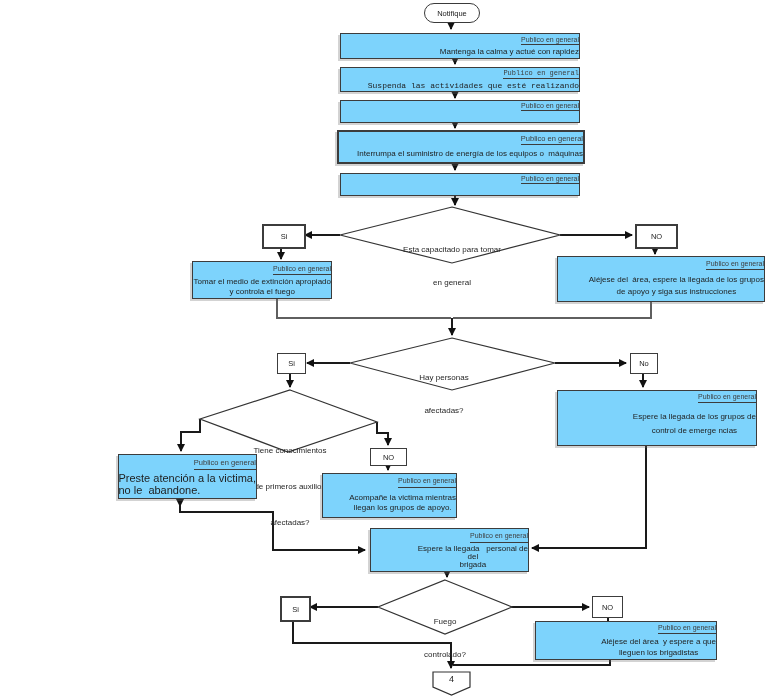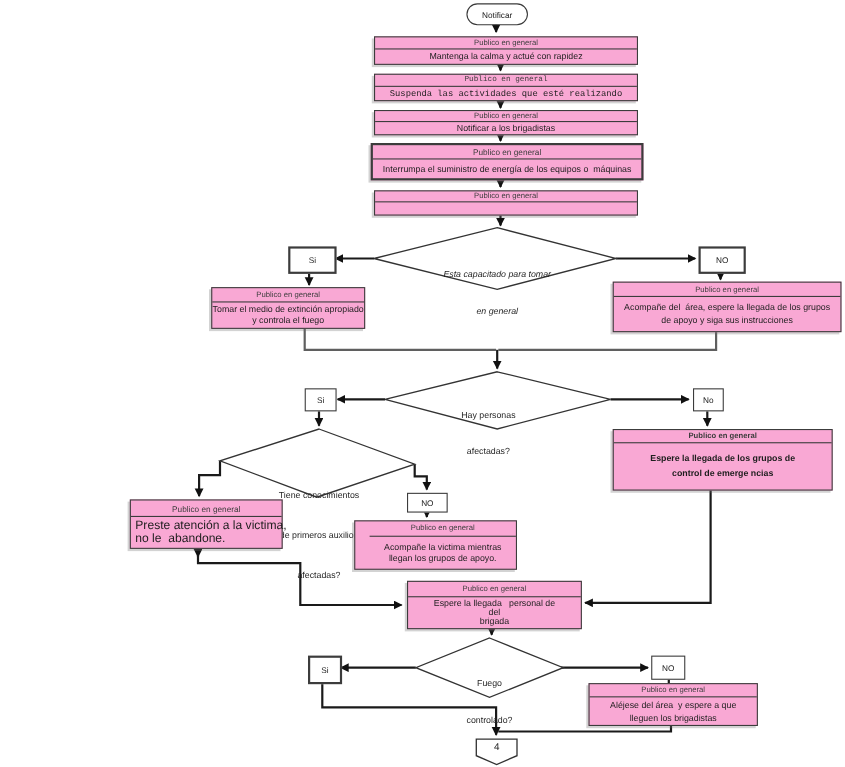--- a/index.html
+++ b/index.html
@@ -1,20 +1,20 @@
 <!DOCTYPE html>
 <html><head>
 <meta charset="utf-8">
 <style>
   html,body{margin:0;padding:0;background:#fff;}
   #stage{position:relative;width:768px;height:697px;background:#fff;overflow:hidden;
          font-family:"Liberation Sans",sans-serif;color:#1e1e1e;}
   #wires{position:absolute;left:0;top:0;width:768px;height:697px;}
-  .pbox{position:absolute;background:#f9a8d4;border:1px solid #3c3c3c;
-        box-shadow:-2px 2px 0 rgba(110,110,110,.30);display:flex;flex-direction:column;}
+  .pbox{position:absolute;background:#7dd3fc;border:1px solid #3c3c3c;
+        box-shadow:-2px 2px 0 rgba(110,110,110,.30);display:flex;flex-direction:column;align-items:flex-end;}
   .pbox .ttl{border-bottom:1px solid #3c3c3c;font-size:7px;color:#3d3d3d;text-align:center;
         display:flex;align-items:center;justify-content:center;flex:0 0 auto;white-space:pre;}
   .pbox .bod{flex:1 1 auto;font-size:8px;color:#1e1e1e;text-align:center;display:flex;
         flex-direction:column;align-items:center;justify-content:center;line-height:11px;white-space:pre;}
   .thick{border-width:2px;}
   .lbl{position:absolute;background:#fff;border:2px solid #3c3c3c;font-size:7.5px;color:#222;
         display:flex;align-items:center;justify-content:center;}
   .lbl.thin{border-width:1px;}
   .dtext{position:absolute;text-align:center;font-size:8px;color:#262626;line-height:11px;white-space:pre;}
   .oval{position:absolute;left:424px;top:3px;width:54px;height:18px;border:1.2px solid #3a3a3a;
@@ -69,65 +69,64 @@
     </g>
     <g fill="#ffffff" stroke="#333333" stroke-width="1.2">
       <polygon points="452,207 560,235 452,263 340,235"></polygon>
       <polygon points="452,338 555,363 452,390 350,363"></polygon>
       <polygon points="290,390 377,422 288,452 200,419"></polygon>
       <polygon points="445,580 512,607 445,634 378,607"></polygon>
       <polygon points="433,672 470,672 470,687 451.5,695 433,687"></polygon>
     </g>
   </svg>
 
-  <div class="oval">Notificar</div>
+  <div class="oval">Notifique</div>
 
   <div class="pbox" style="left:340px;top:33px;width:238px;height:24px;">
     <div class="ttl" style="height:10px;">Publico en general</div>
     <div class="bod">Mantenga la calma y actué con rapidez</div>
   </div>
 
   <div class="pbox" style="left:340px;top:67px;width:238px;height:23px;font-family:Liberation Mono, monospace;">
     <div class="ttl" style="height:10px;">Publico en general</div>
     <div class="bod">Suspenda las actividades que esté realizando</div>
   </div>
 
   <div class="pbox" style="left:340px;top:100px;width:238px;height:21px;">
     <div class="ttl" style="height:9px;">Publico en general</div>
-    <div class="bod">Notificar a los brigadistas</div>
   </div>
 
   <div class="pbox thick" style="left:337px;top:130px;width:244px;height:30px;">
     <div class="ttl" style="height:12px;font-size:7.5px;">Publico en general</div>
     <div class="bod">Interrumpa el suministro de energía de los equipos o  máquinas</div>
   </div>
 
   <div class="pbox" style="left:340px;top:173px;width:238px;height:21px;">
     <div class="ttl" style="height:9px;">Publico en general</div>
   </div>
 
-  <div class="dtext" style="left:360px;top:222px;width:184px;font-style:italic;">
+  <div class="dtext" style="left:360px;top:222px;width:184px;">
     <div>Esta capacitado para tomar</div>
     <div>en general</div>
   </div>
   <div class="lbl" style="left:262px;top:224px;width:40px;height:21px;">Si</div>
   <div class="lbl" style="left:635px;top:224px;width:39px;height:21px;">NO</div>
 
   <div class="pbox" style="left:192px;top:261px;width:138px;height:36px;">
     <div class="ttl" style="height:12px;">Publico en general</div>
     <div class="bod" style="line-height:10px;">
       <div>Tomar el medio de extinción apropiado</div>
       <div>y controla el fuego</div>
     </div>
   </div>
 
   <div class="pbox" style="left:557px;top:256px;width:206px;height:44px;">
     <div class="ttl" style="height:12px;">Publico en general</div>
     <div class="bod" style="line-height:12px;">
-      <div>Acompañe del  área, espere la llegada de los grupos</div>
+      <div>Aléjese del  área, espere la llegada de los grupos</div>
       <div>de apoyo y siga sus instrucciones</div>
     </div>
   </div>
 
   <div class="dtext" style="left:374px;top:350px;width:140px;">
     <div>Hay personas</div>
     <div>afectadas?</div>
   </div>
   <div class="lbl thin" style="left:277px;top:353px;width:27px;height:19px;">Si</div>
   <div class="lbl thin" style="left:630px;top:353px;width:26px;height:19px;">No</div>
@@ -140,29 +139,29 @@
   <div class="lbl thin" style="left:370px;top:448px;width:35px;height:16px;">NO</div>
 
   <div class="pbox victim" style="left:118px;top:454px;width:137px;height:43px;border-width:1.5px;">
     <div class="ttl" style="height:14px;font-size:7.5px;">Publico en general</div>
     <div class="bod">
       <div>Preste atención a la victima,</div>
       <div>no le  abandone.</div>
     </div>
   </div>
 
-  <div class="pbox" style="left:322px;top:473px;width:133px;height:43px;padding-left:13px;">
+  <div class="pbox" style="left:322px;top:473px;width:133px;height:43px;">
     <div class="ttl" style="height:13px;">Publico en general</div>
     <div class="bod" style="line-height:10px;">
       <div>Acompañe la victima mientras</div>
       <div>llegan los grupos de apoyo.</div>
     </div>
   </div>
 
-  <div class="pbox" style="left:557px;top:390px;width:198px;height:54px;font-weight:bold;">
+  <div class="pbox" style="left:557px;top:390px;width:198px;height:54px;">
     <div class="ttl" style="height:11px;">Publico en general</div>
     <div class="bod" style="line-height:14px;">
       <div>Espere la llegada de los grupos de</div>
       <div>control de emerge ncias</div>
     </div>
   </div>
 
   <div class="pbox tightbod" style="left:370px;top:528px;width:157px;height:42px;">
     <div class="ttl" style="height:13px;">Publico en general</div>
     <div class="bod" style="line-height:8px;">
@@ -172,21 +171,21 @@
     </div>
   </div>
 
   <div class="dtext" style="left:395px;top:594px;width:100px;">
     <div>Fuego</div>
     <div>controlado?</div>
   </div>
   <div class="lbl" style="left:280px;top:596px;width:27px;height:22px;">Si</div>
   <div class="lbl thin" style="left:592px;top:596px;width:29px;height:20px;">NO</div>
 
-  <div class="pbox" style="left:535px;top:621px;width:152px;height:37px;">
+  <div class="pbox" style="left:535px;top:621px;width:152px;height:37px;padding-left:28px;">
     <div class="ttl" style="height:11px;">Publico en general</div>
     <div class="bod" style="line-height:11px;">
       <div>Aléjese del área  y espere a que</div>
       <div>lleguen los brigadistas</div>
     </div>
   </div>
 
   <div class="offpage-label">4</div>
 
 </div>

